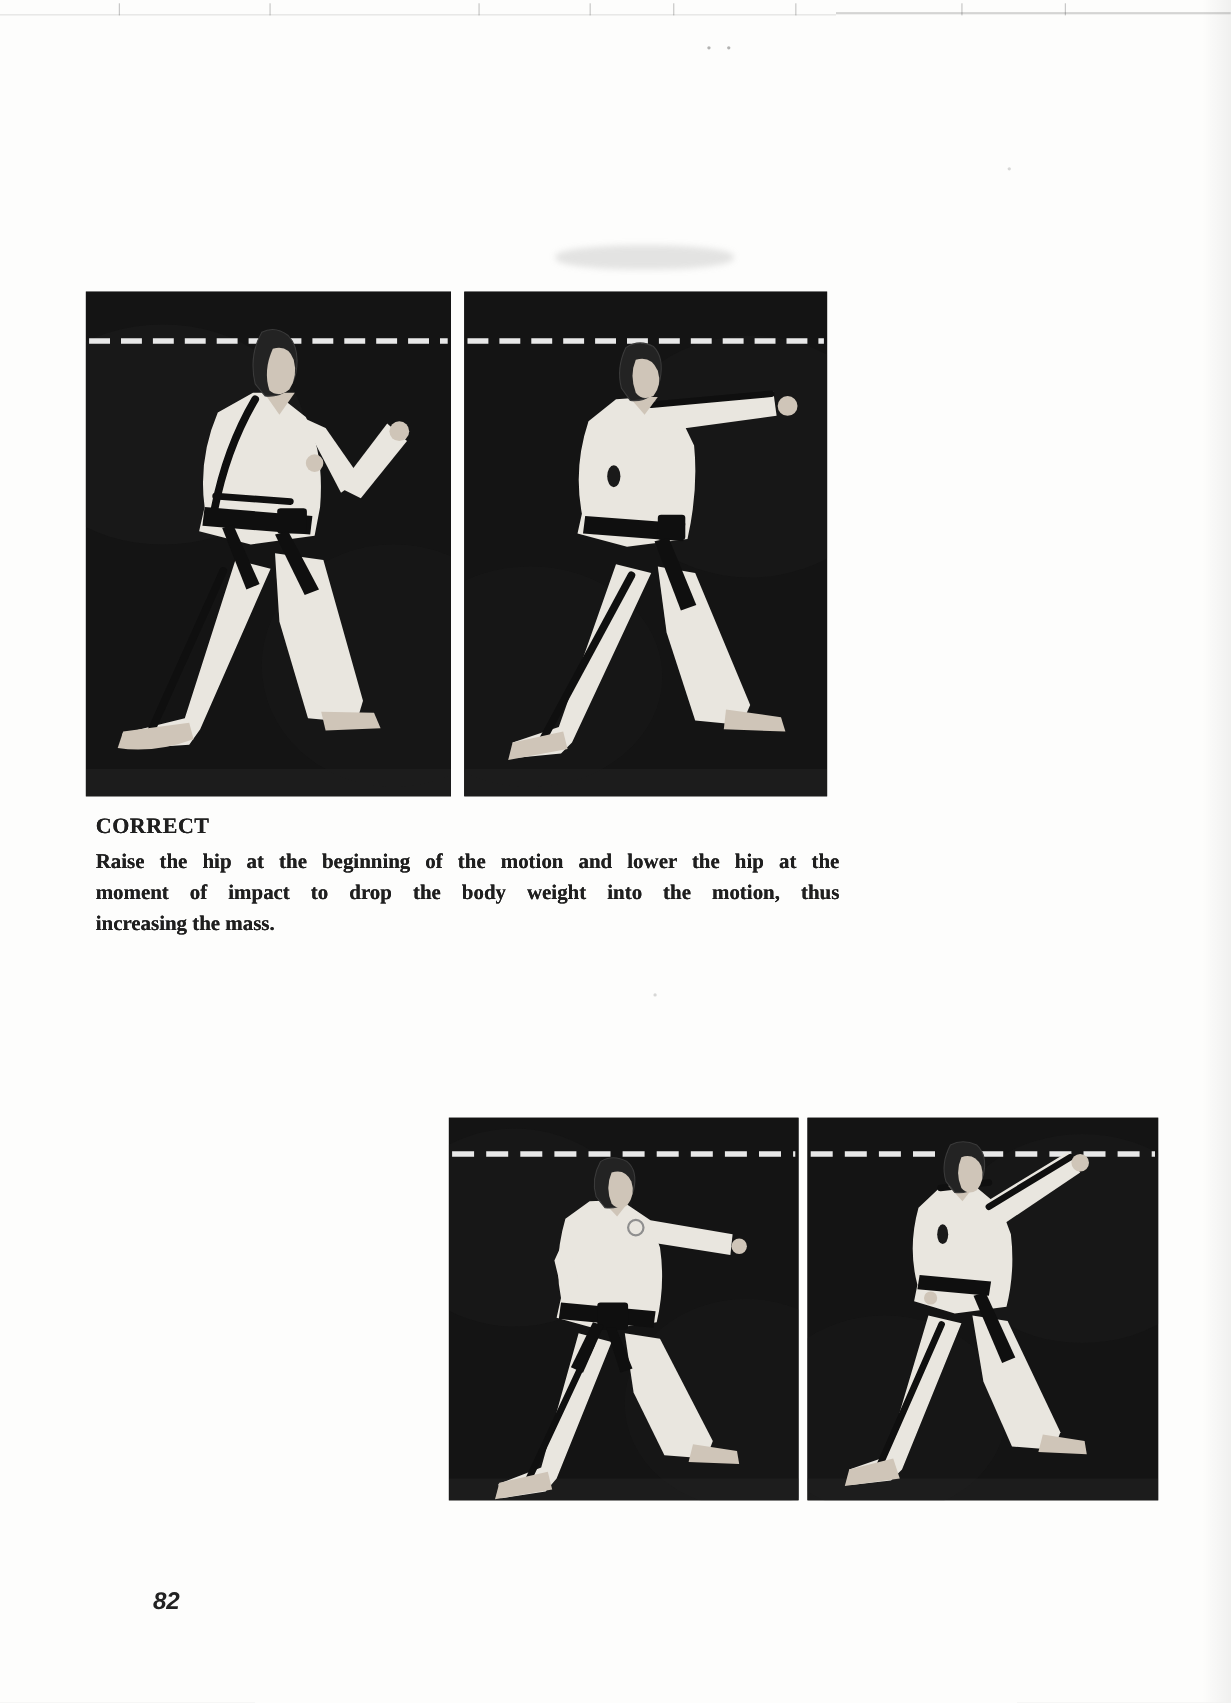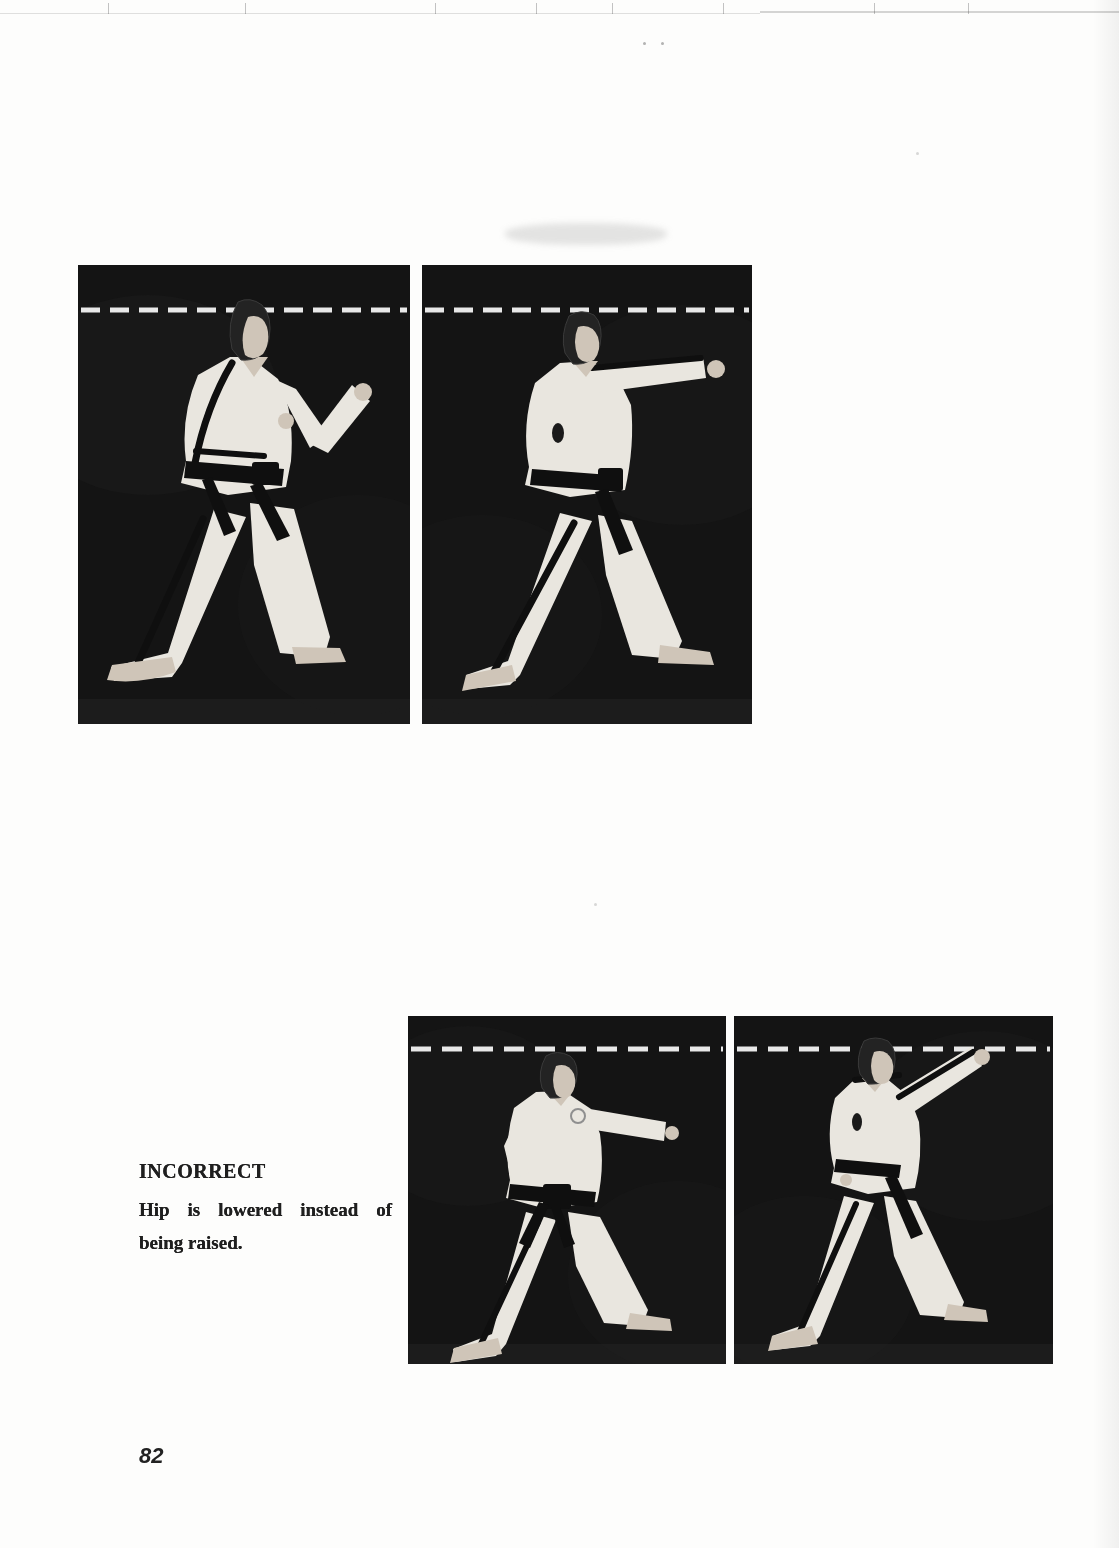--- a/index.html
+++ b/index.html
@@ -145,20 +145,26 @@
         <rect class="belt" x="176" y="203" width="25" height="23" rx="3"></rect>
         <path class="belt" d="M186,224 L211,285 L197,290 L173,227 Z"></path>
 
         <path class="skin" d="M150,96 L176,96 L164,112 Z"></path>
         <path class="hair" d="M147,51 Q138,70 143,88 L151,99 Q172,101 178,80 Q182,60 172,50 Q159,43 147,51 Z"></path>
         <path class="skin" d="M156,62 Q170,58 176,72 Q180,85 172,95 Q162,100 156,92 Q150,76 156,62 Z"></path>
       </g>
     </svg>
   </figure>
 
+  <section class="correct-block">
+    <h2 class="heading">CORRECT</h2>
+    <div class="bodyline just">Raise the hip at the beginning of the motion and lower the hip at the</div>
+    <div class="bodyline just">moment of impact to drop the body weight into the motion, thus</div>
+    <div class="bodyline">increasing the mass.</div>
+  </section>
 
   <figure class="photo p3" aria-label="Incorrect technique, start: hip lowered, head below the dashed reference line">
     <svg viewBox="0 0 318 348">
       <rect class="photo-bg" x="0" y="0" width="318" height="348"></rect>
       <ellipse class="shade" cx="60" cy="100" rx="110" ry="90" opacity=".35"></ellipse>
       <ellipse class="shade" cx="270" cy="260" rx="110" ry="95" opacity=".3"></ellipse>
       <rect class="floor" x="0" y="328" width="318" height="20" opacity=".5"></rect>
       <line class="dash" x1="3" y1="33" x2="315" y2="33" stroke-dasharray="20 11"></line>
       <g>
 
@@ -218,21 +224,16 @@
         <path class="belt" d="M102,143 L167,149 L165,162 L100,156 Z"></path>
         <path class="belt" d="M162,159 L189,218 L177,223 L151,162 Z"></path>
 
         <path class="skin" d="M128,62 L152,62 L141,76 Z"></path>
         <path class="hair" d="M130,25 Q121,42 126,58 L134,68 Q154,70 160,52 Q164,34 154,25 Q141,19 130,25 Z"></path>
         <path class="skin" d="M140,36 Q152,32 158,44 Q162,56 154,66 Q146,71 140,64 Q134,50 140,36 Z"></path>
       </g>
     </svg>
   </figure>
 
-  <aside class="incorrect-block">
-    <h2 class="heading">INCORRECT</h2>
-    <div class="bodyline just">Hip is lowered instead of</div>
-    <div class="bodyline">being raised.</div>
-  </aside>
 
   <div class="page-number">82</div>
 
 </div>
 
 </body></html>

